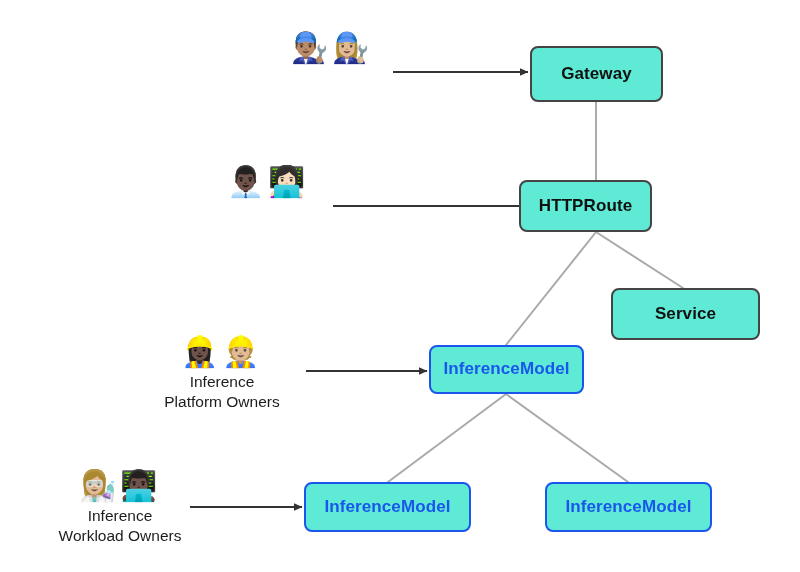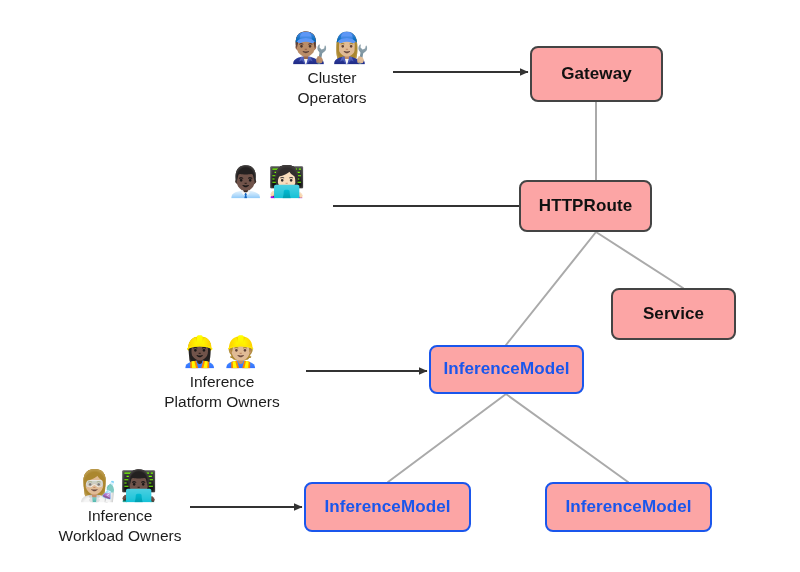--- a/index.html
+++ b/index.html
@@ -27,21 +27,21 @@
     pointer-events: none;
   }
 
   
   .node {
     position: absolute;
     box-sizing: border-box;
     display: flex;
     align-items: center;
     justify-content: center;
-    background: #fca5a5;
+    background: #5eead4;
     border-radius: 8px;
     text-align: center;
     line-height: 1.1;
   }
   .node-core {
     border: 2px solid #444444;
     color: #111111;
     font-weight: bold;
     font-size: 17px;
     letter-spacing: 0.1px;
@@ -105,38 +105,36 @@
       </g>
   </svg>
 
   <div id="nodes-layer">
       <div class="node node-core" style="left: 530px; top: 46px; width: 133px; height: 56px;">
         <span>Gateway</span>
       </div>
       <div class="node node-core" style="left: 519px; top: 180px; width: 133px; height: 52px;">
         <span>HTTPRoute</span>
       </div>
-      <div class="node node-core" style="left: 611px; top: 288px; width: 125px; height: 52px; text-align: right;">
+      <div class="node node-core" style="left: 611px; top: 288px; width: 149px; height: 52px; text-align: right;">
         <span>Service</span>
       </div>
       <div class="node node-ext" style="left: 429px; top: 345px; width: 155px; height: 49px;">
         <span>InferenceModel</span>
       </div>
       <div class="node node-ext" style="left: 304px; top: 482px; width: 167px; height: 50px;">
         <span>InferenceModel</span>
       </div>
       <div class="node node-ext" style="left: 545px; top: 482px; width: 167px; height: 50px;">
         <span>InferenceModel</span>
       </div>
     </div>
   <div id="personas-layer">
       <div class="persona" style="left: 217px; top: 30px;">
         <div class="persona-emojis">👨🏽‍🔧👩🏼‍🔧</div>
-        <div class="persona-label" style="color: rgb(28, 28, 28);">Cluster
-Operators</div>
       </div>
       <div class="persona" style="left: 153px; top: 164px;">
         <div class="persona-emojis">👨🏿‍💼👩🏻‍💻</div>
       </div>
       <div class="persona" style="left: 107px; top: 334px;">
         <div class="persona-emojis">👷🏿‍♀️👷🏼</div>
         <div class="persona-label" style="color: rgb(28, 28, 28);">Inference
 Platform Owners</div>
       </div>
       <div class="persona" style="left: 5px; top: 468px;">

